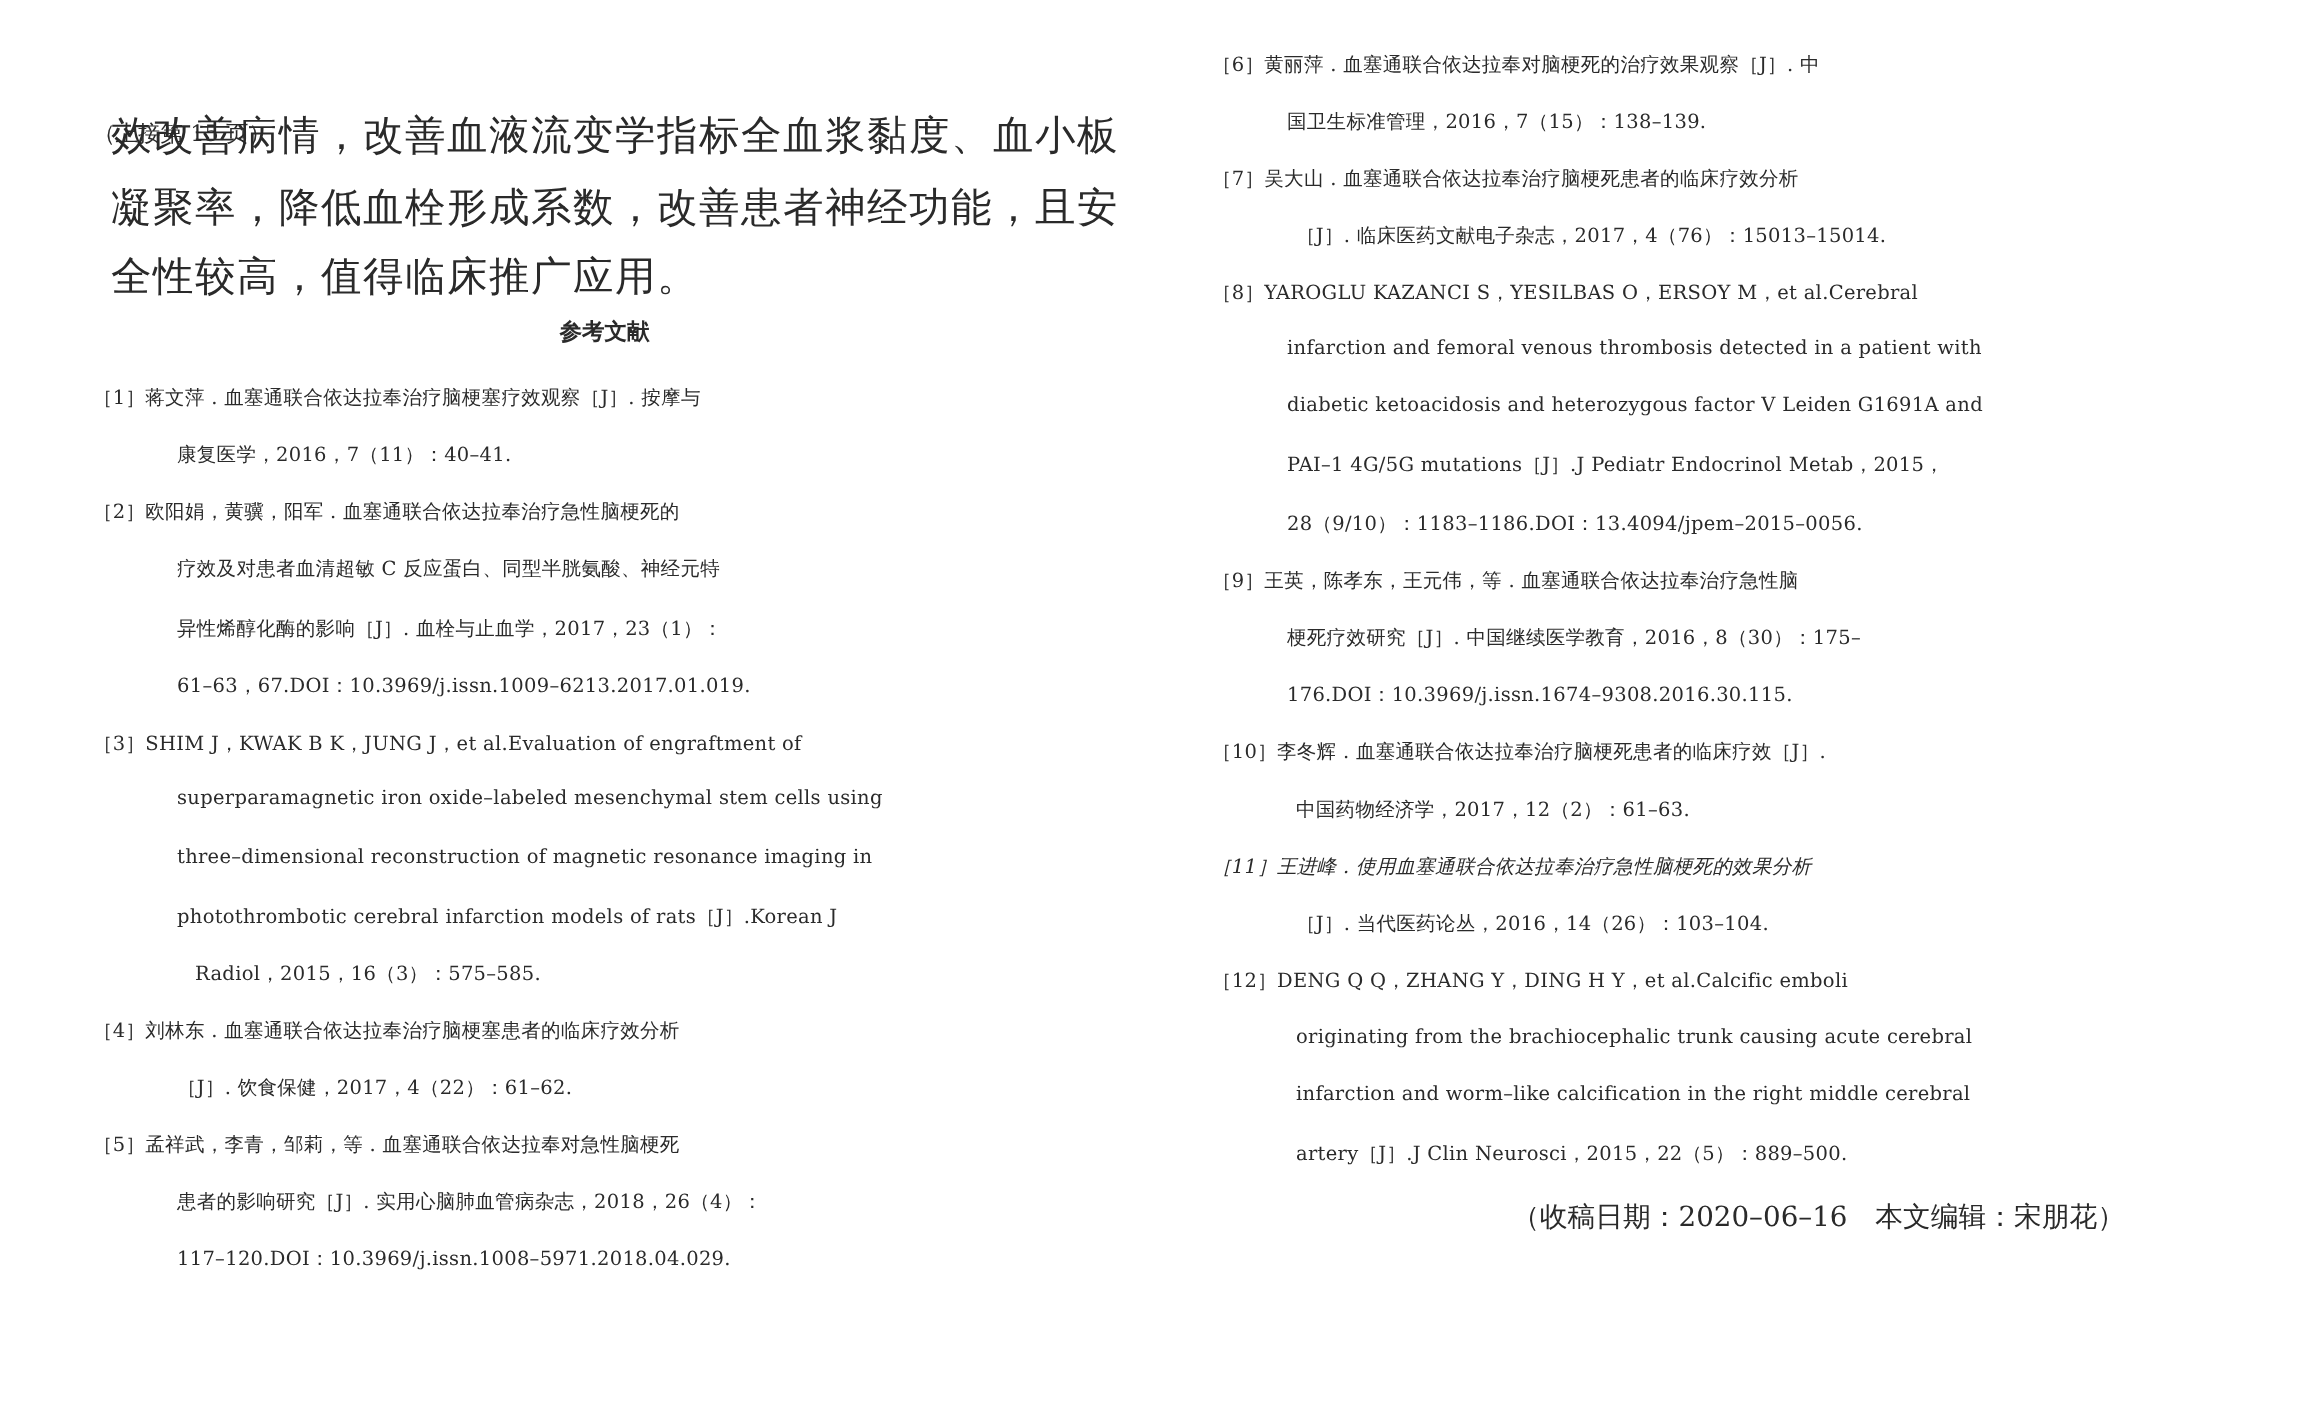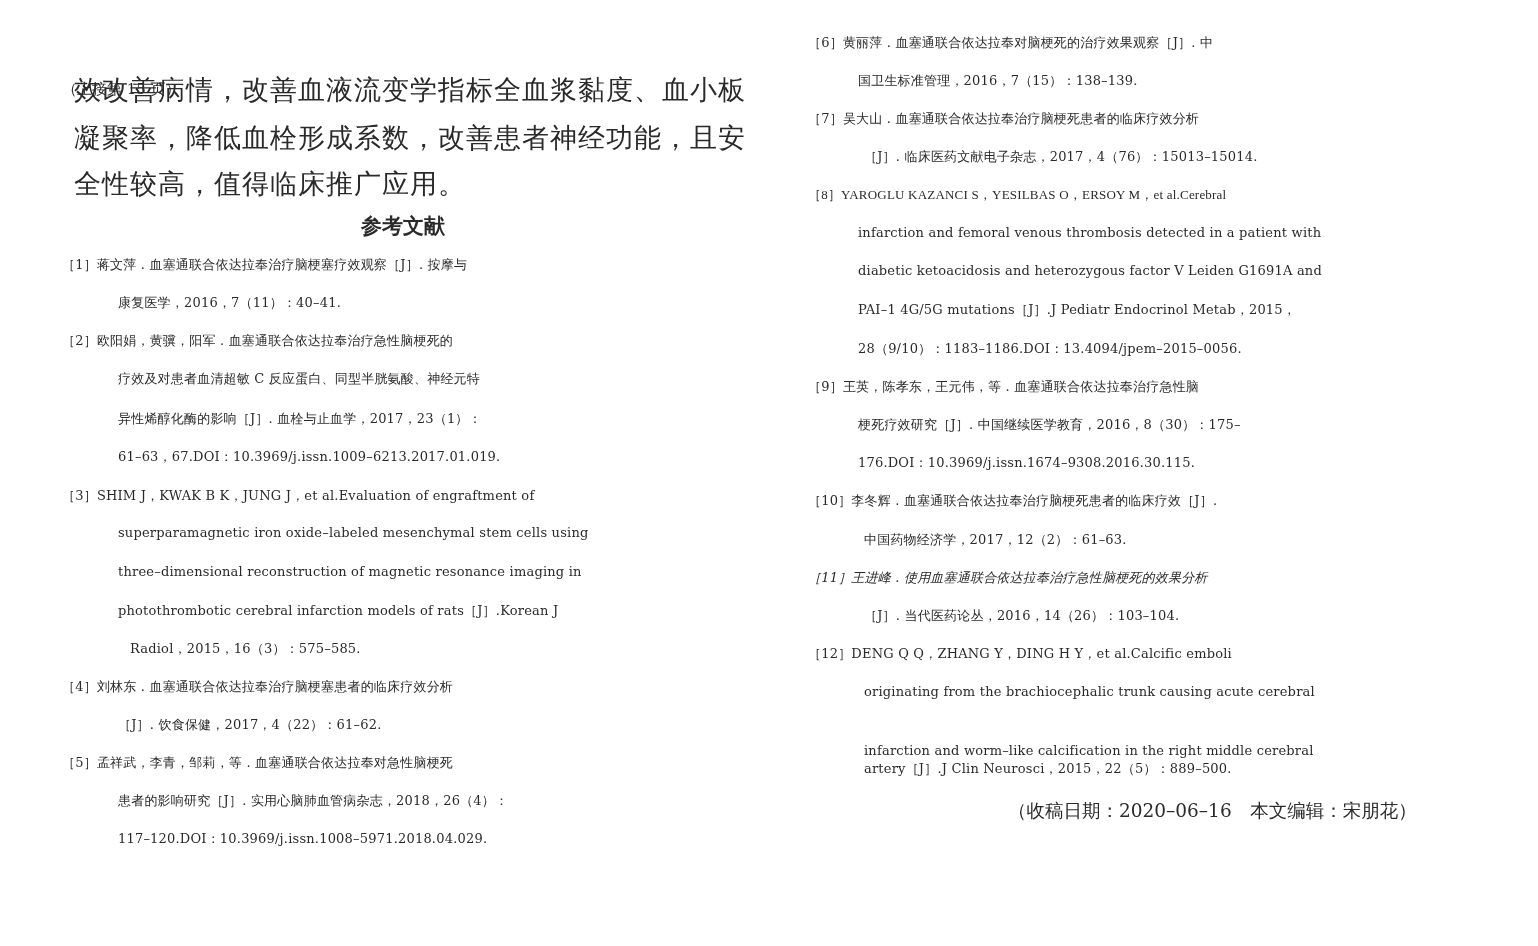--- a/index.html
+++ b/index.html
@@ -4,21 +4,21 @@
 <style>
   html, body { margin: 0; padding: 0; background: #ffffff; }
   body { width: 1538px; height: 946px; position: relative; overflow: hidden;
          font-family: "DejaVu Serif", "Liberation Serif", serif; color: #2a2a2a; }
   .col { position: absolute; top: 0; }
   .col-left { left: 62px; width: 682px; }
   .col-right { left: 808px; width: 676px; }
   .line { position: absolute; white-space: nowrap; }
   .continued { top: 32px; left: 0; font-size: 15px; margin-top: 48px; }
   .body-text { left: 12px; font-size: 27px; letter-spacing: 1px; }
-  .heading { left: 0; width: 682px; text-align: center; font-size: 21px; font-weight: bold;
+  .heading { left: 0; width: 682px; text-align: center; font-size: 15px; font-weight: bold;
              font-family: "DejaVu Sans", "Liberation Sans", sans-serif; }
   .ref { font-size: 13px; letter-spacing: 0.2px; }
   .ref .num { display: inline-block; }
   .footer-note { font-size: 18.5px; }
 </style>
 </head>
 <body>
 
 <div class="col col-left">
   <div class="line continued">（上接第 15 页）</div>
@@ -65,21 +65,21 @@
     <div class="line ref" style="top:34px; left:0;"><span class="num">［6］</span><span>黄丽萍 . 血塞通联合依达拉奉对脑梗死的治疗效果观察［J］. 中</span></div>
     <div class="line ref" style="top:72px; left:50px;">国卫生标准管理，2016，7（15）：138–139.</div>
   </div>
 
   <div>
     <div class="line ref" style="top:110px; left:0;"><span class="num">［7］</span><span>吴大山 . 血塞通联合依达拉奉治疗脑梗死患者的临床疗效分析</span></div>
     <div class="line ref" style="top:148px; left:56px;">［J］. 临床医药文献电子杂志，2017，4（76）：15013–15014.</div>
   </div>
 
   <div>
-    <div class="line ref" style="top:186px; left:0;font-family:Liberation Serif, serif;"><span class="num">［8］</span><span>YAROGLU KAZANCI S，YESILBAS O，ERSOY M，et al.Cerebral</span></div>
+    <div class="line ref" style="top:186px; left:0;"><span class="num">［8］</span><span>YAROGLU KAZANCI S，YESILBAS O，ERSOY M，et al.Cerebral</span></div>
     <div class="line ref" style="top:225px; left:50px;">infarction and femoral venous thrombosis detected in a patient with</div>
     <div class="line ref" style="top:263px; left:50px;">diabetic ketoacidosis and heterozygous factor V Leiden G1691A and</div>
     <div class="line ref" style="top:301px; left:50px;">PAI–1 4G/5G mutations［J］.J Pediatr Endocrinol Metab，2015，</div>
     <div class="line ref" style="top:340px; left:50px;">28（9/10）：1183–1186.DOI：13.4094/jpem–2015–0056.</div>
   </div>
 
   <div>
     <div class="line ref" style="top:378px; left:0;"><span class="num">［9］</span><span>王英，陈孝东，王元伟，等 . 血塞通联合依达拉奉治疗急性脑</span></div>
     <div class="line ref" style="top:416px; left:50px;">梗死疗效研究［J］. 中国继续医学教育，2016，8（30）：175–</div>
     <div class="line ref" style="top:454px; left:50px;">176.DOI：10.3969/j.issn.1674–9308.2016.30.115.</div>
@@ -91,18 +91,18 @@
   </div>
 
   <div>
     <div class="line ref" style="top:569px; left:0;font-style:italic;"><span class="num">［11］</span><span>王进峰 . 使用血塞通联合依达拉奉治疗急性脑梗死的效果分析</span></div>
     <div class="line ref" style="top:607px; left:56px;">［J］. 当代医药论丛，2016，14（26）：103–104.</div>
   </div>
 
   <div>
     <div class="line ref" style="top:645px; left:0;"><span class="num">［12］</span><span>DENG Q Q，ZHANG Y，DING H Y，et al.Calcific emboli</span></div>
     <div class="line ref" style="top:684px; left:56px;">originating from the brachiocephalic trunk causing acute cerebral</div>
-    <div class="line ref" style="top:743px; left:56px;">infarction and worm–like calcification in the right middle cerebral</div>
+    <div class="line ref" style="top:722px; left:56px;">infarction and worm–like calcification in the right middle cerebral</div>
     <div class="line ref" style="top:760px; left:56px;">artery［J］.J Clin Neurosci，2015，22（5）：889–500.</div>
   </div>
 
   <div class="line footer-note" style="top:798px; left:200px;">（收稿日期：2020–06–16　本文编辑：宋朋花）</div>
 </div>
 
 </body></html>

